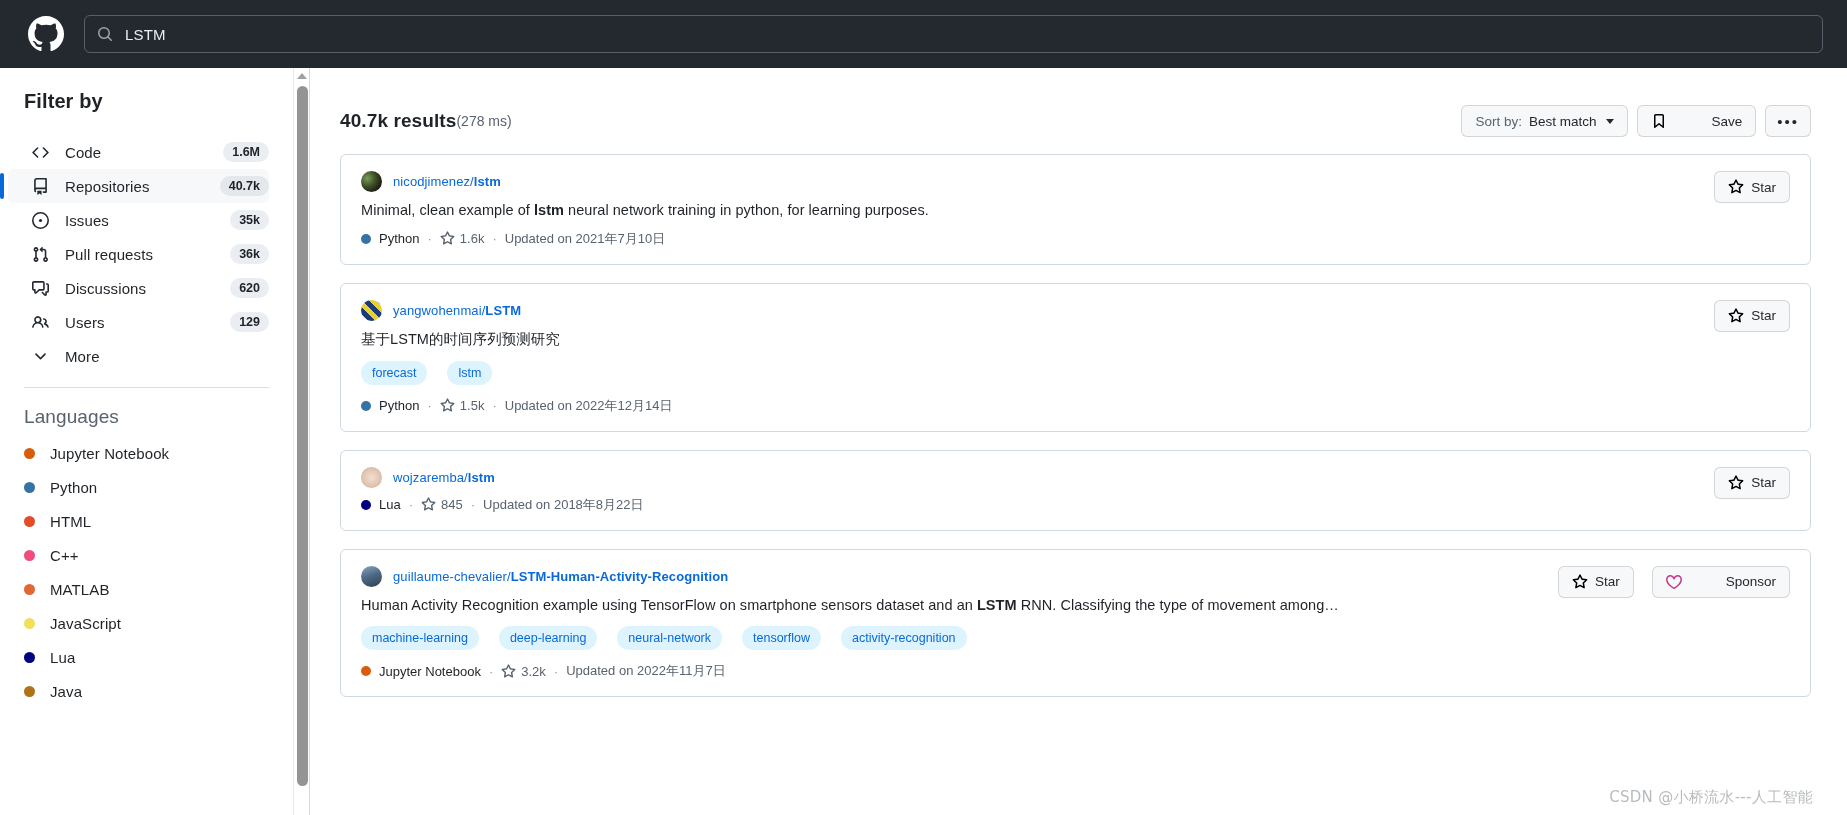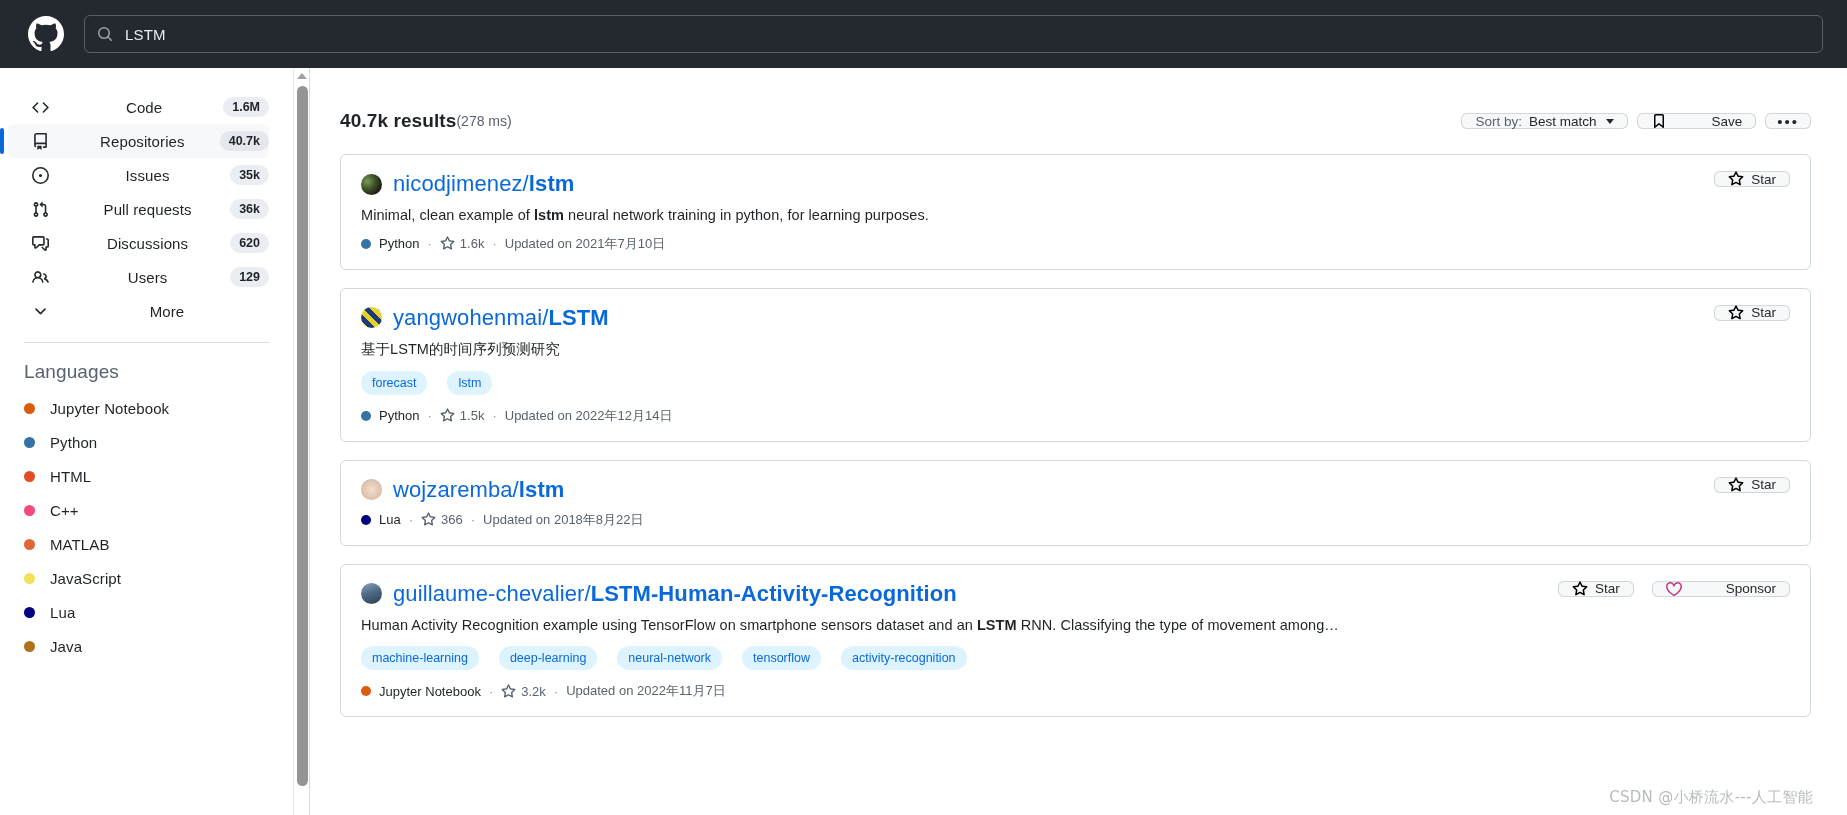--- a/index.html
+++ b/index.html
@@ -74,21 +74,20 @@
   .filter-list { list-style: none; padding: 0 16px 0 0; }
   .filter-item {
     display: flex;
     align-items: center;
     height: 34px;
     padding-left: 24px;
     position: relative;
     cursor: pointer;
     border-radius: 6px;
     margin: 0 8px 0 8px;
-    text-align: center;
   }
   .filter-item.selected { background: #f6f8fa; }
   .filter-item.selected::before {
     content: "";
     position: absolute;
     left: -8px; top: 4px;
     width: 4px; height: 26px;
     border-radius: 6px;
     background: #0969da;
   }
@@ -199,21 +198,21 @@
     color: #1f2328;
     letter-spacing: .1px;
   }
   .results-time {
     font-size: 14px;
     color: #59636e;
   }
   .head-spacer { flex: 1 1 auto; }
 
   .btn {
-    height: 16px;
+    height: 32px;
     border: 1px solid rgba(31,35,40,.16);
     border-radius: 6px;
     background: #f6f8fa;
     display: inline-flex;
     align-items: center;
     gap: 7px;
     padding: 0 13px;
     font-size: 13.5px;
     color: #24292f;
     cursor: pointer;
@@ -264,21 +263,21 @@
     margin-right: 11px;
     background-size: cover;
     background-position: center;
   }
   .av1 { background: radial-gradient(circle at 30% 35%, #7f9c5a 0%, #3c5228 40%, #201a14 75%), #2b2016; }
   .av2 { background: repeating-linear-gradient(45deg, #e8d22a 0 5px, #1b3a7a 5px 10px), #d8c820; }
   .av3 { background: radial-gradient(circle at 50% 50%, #f3ded0 0%, #dfc3ae 60%, #b89a84 100%); }
   .av4 { background: linear-gradient(160deg, #8aa6c0 0%, #4f6b86 45%, #2e3f4f 100%); }
 
   .repo-name {
-    font-size: 22px;
+    font-size: 13px;
     color: #0969da;
     cursor: pointer;
     letter-spacing: .1px;
   }
   .repo-name b { font-weight: 700; }
 
   .card-desc {
     font-size: 14.5px;
     color: #1f2328;
     line-height: 1.5;
@@ -350,20 +349,21 @@
           <path d="M10.68 11.74a6 6 0 0 1-7.922-8.982 6 6 0 0 1 8.982 7.922l3.04 3.04a.749.749 0 0 1-.326 1.275.749.749 0 0 1-.734-.215ZM11.5 7a4.499 4.499 0 1 0-8.997 0A4.499 4.499 0 0 0 11.5 7Z"></path>
         </svg>
     </span>
     <span class="search-value">LSTM</span>
   </div>
 </div>
 
 <div class="body-area">
 
   <aside class="sidebar">
+    <div class="filter-title">Filter by</div>
 
     <ul class="filter-list">
       <li class="filter-item">
         <span class="fi-icon">
           <svg viewBox="0 0 16 16" width="17" height="17">
               <path d="m11.28 3.22 4.25 4.25a.75.75 0 0 1 0 1.06l-4.25 4.25a.749.749 0 0 1-1.275-.326.749.749 0 0 1 .215-.734L13.94 8l-3.72-3.72a.749.749 0 0 1 .326-1.275.749.749 0 0 1 .734.215Zm-6.56 0a.751.751 0 0 1 1.042.018.751.751 0 0 1 .018 1.042L2.06 8l3.72 3.72a.749.749 0 0 1-.326 1.275.749.749 0 0 1-.734-.215L.47 8.53a.75.75 0 0 1 0-1.06Z"></path>
             </svg>
         </span>
         <span class="fi-label">Code</span>
         <span class="fi-count">1.6M</span>
@@ -590,21 +590,21 @@
               <span class="ldot" style="background:#000080"></span>
               <span class="lang-name">Lua</span>
             </span>
             <span class="sep">·</span>
             <span class="meta-group">
               <span class="star-ic">
                   <svg viewBox="0 0 16 16" width="15" height="15">
                     <path d="M8 .25a.75.75 0 0 1 .673.418l1.882 3.815 4.21.612a.75.75 0 0 1 .416 1.279l-3.046 2.97.719 4.192a.751.751 0 0 1-1.088.791L8 12.347l-3.766 1.98a.75.75 0 0 1-1.088-.79l.72-4.194L.818 6.374a.75.75 0 0 1 .416-1.28l4.21-.611L7.327.668A.75.75 0 0 1 8 .25Zm0 2.445L6.615 5.5a.75.75 0 0 1-.564.41l-3.097.45 2.24 2.184a.75.75 0 0 1 .216.664l-.528 3.084 2.769-1.456a.75.75 0 0 1 .698 0l2.77 1.456-.53-3.084a.75.75 0 0 1 .216-.664l2.24-2.183-3.096-.45a.75.75 0 0 1-.564-.41L8 2.694Z"></path>
                   </svg>
                 </span>
-              <span>366</span>
+              <span>845</span>
             </span>
             <span class="sep">·</span>
             <span>Updated on 2018年8月22日</span>
           </div>
         </div>
         <div class="card-actions">
           <button class="btn">
             <span>
                 <svg viewBox="0 0 16 16" width="16" height="16">
                   <path d="M8 .25a.75.75 0 0 1 .673.418l1.882 3.815 4.21.612a.75.75 0 0 1 .416 1.279l-3.046 2.97.719 4.192a.751.751 0 0 1-1.088.791L8 12.347l-3.766 1.98a.75.75 0 0 1-1.088-.79l.72-4.194L.818 6.374a.75.75 0 0 1 .416-1.28l4.21-.611L7.327.668A.75.75 0 0 1 8 .25Zm0 2.445L6.615 5.5a.75.75 0 0 1-.564.41l-3.097.45 2.24 2.184a.75.75 0 0 1 .216.664l-.528 3.084 2.769-1.456a.75.75 0 0 1 .698 0l2.77 1.456-.53-3.084a.75.75 0 0 1 .216-.664l2.24-2.183-3.096-.45a.75.75 0 0 1-.564-.41L8 2.694Z"></path>

